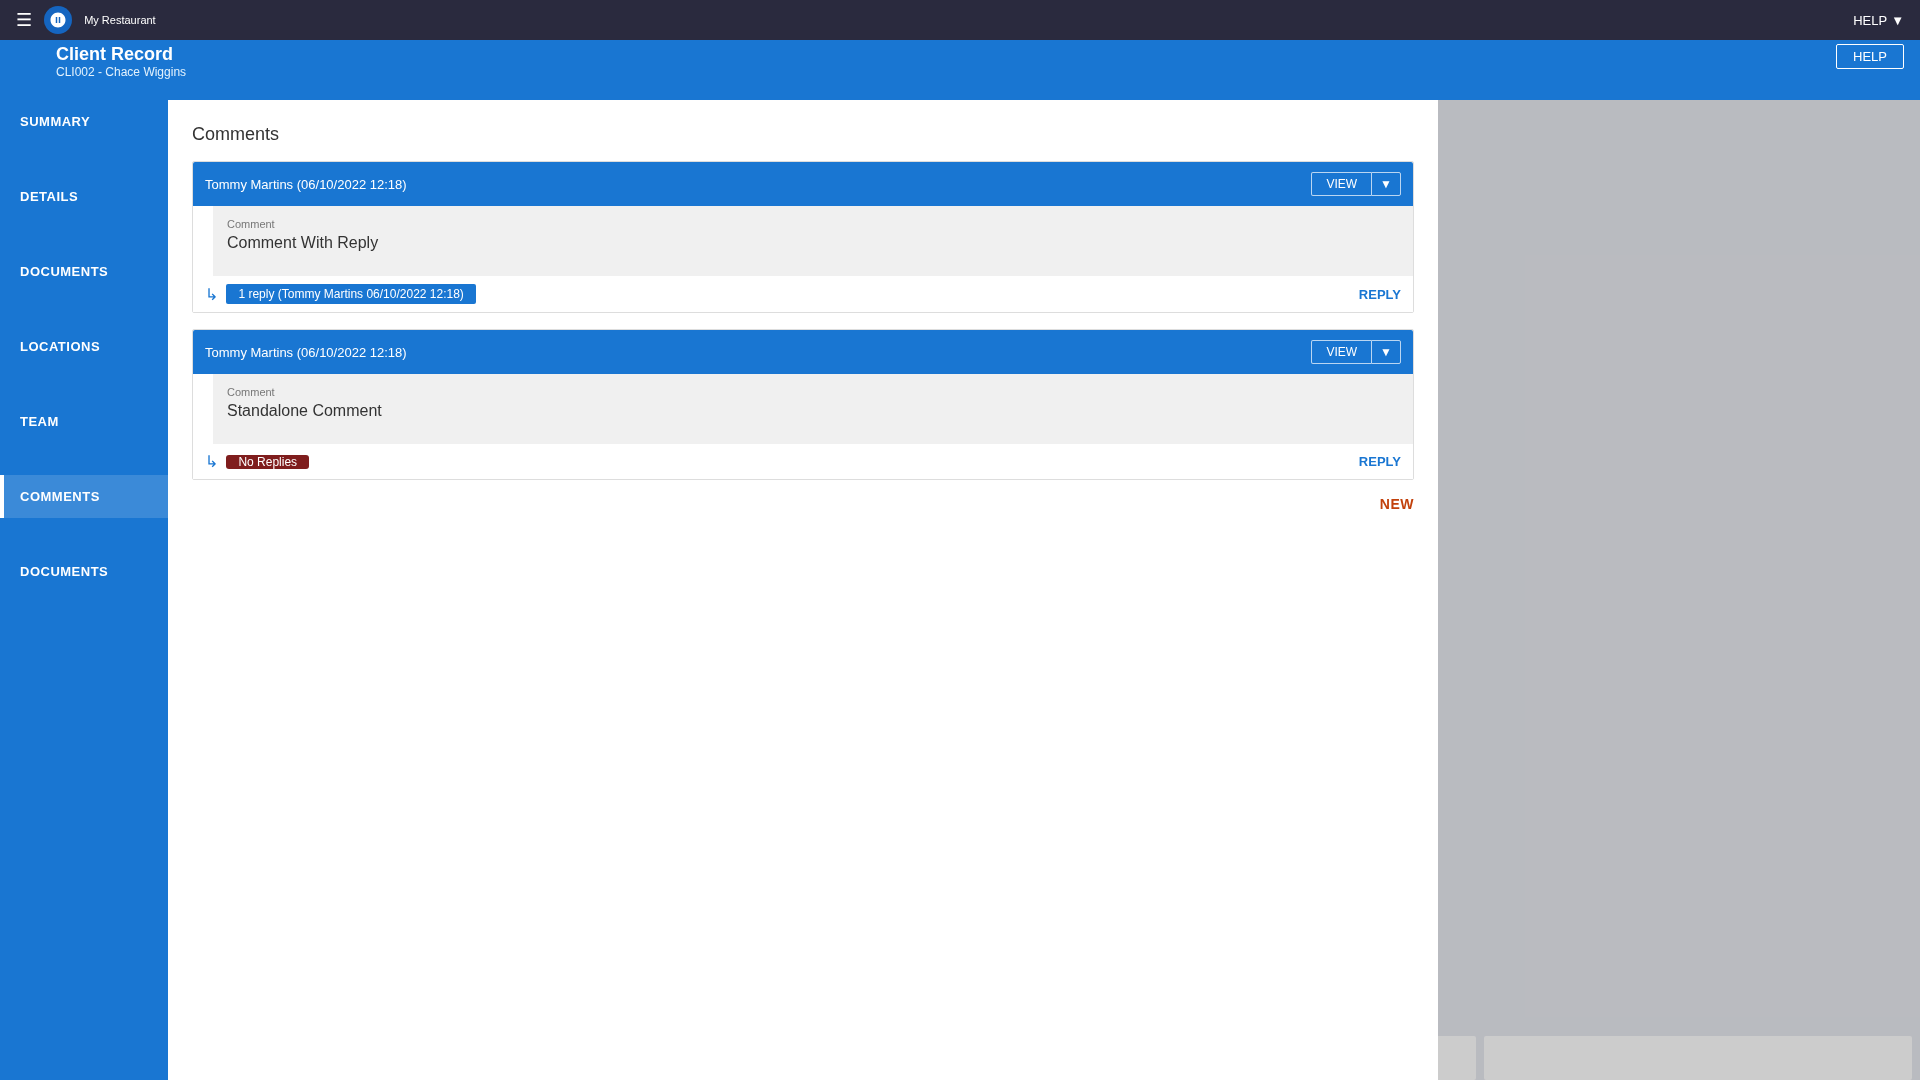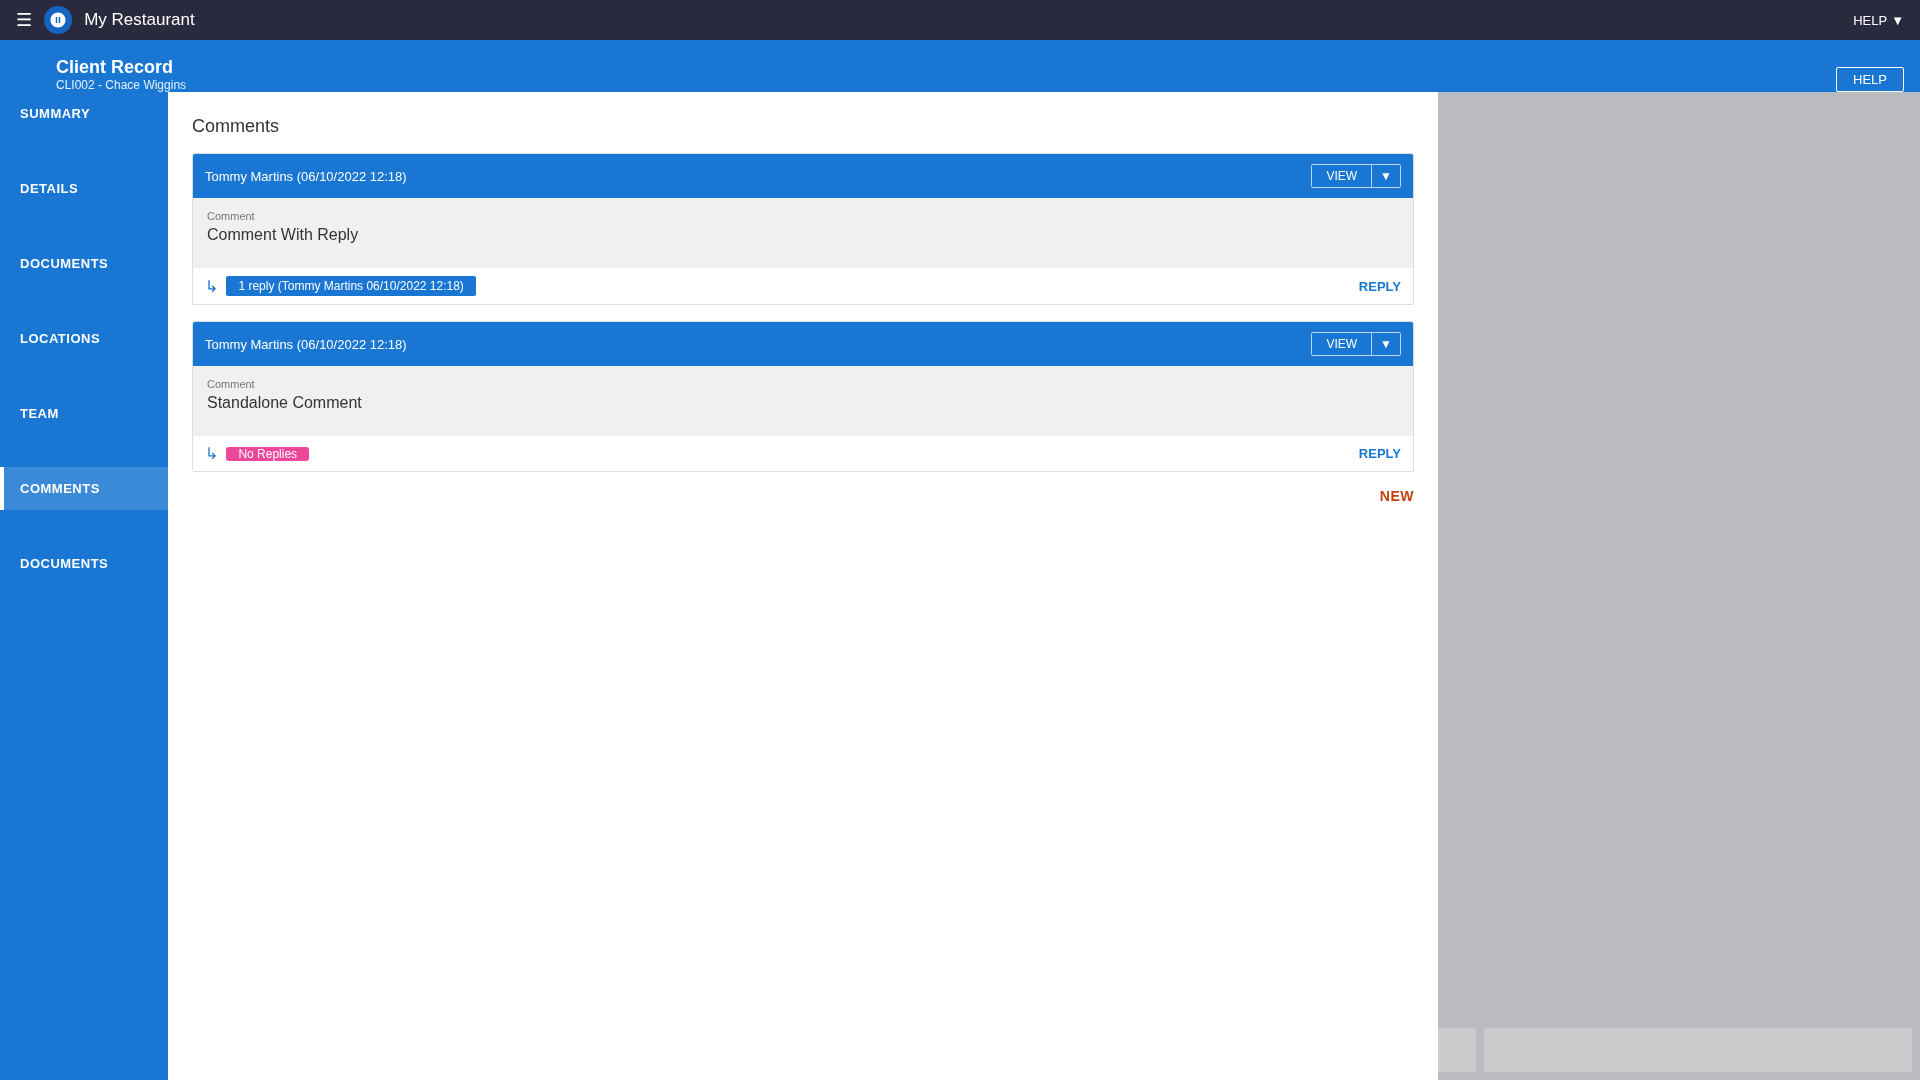--- a/index.html
+++ b/index.html
@@ -11,31 +11,31 @@
       height: 40px;
       display: flex;
       align-items: center;
       padding: 0 16px;
       justify-content: space-between;
     }
     .top-nav-left { display: flex; align-items: center; gap: 12px; }
     .hamburger-icon { color: #fff; font-size: 18px; cursor: pointer; }
     .app-logo { width: 28px; height: 28px; background: #1565c0; border-radius: 50%; display: flex; align-items: center; justify-content: center; }
     .app-logo svg { width: 18px; height: 18px; fill: white; }
-    .app-title { color: #fff; font-size: 17px; font-weight: 500; }
+    .app-title { color: #fff; font-size: 11px; font-weight: 500; }
     .help-btn-top { color: #fff; font-size: 13px; cursor: pointer; display: flex; align-items: center; gap: 4px; }
 
     
     .client-header {
       background: #1976d2;
-      height: 52px;
-      display: flex;
-      align-items: flex-end;
+      height: 60px;
+      display: flex;
+      align-items: flex-start;
       justify-content: space-between;
-      padding: 10px 16px 0 56px;
+      padding: 4px 16px 0 56px;
     }
     .client-header-left {}
     .client-title { color: #fff; font-size: 18px; font-weight: 600; }
     .client-subtitle { color: #e3f2fd; font-size: 12px; }
     .help-btn-header {
       background: transparent;
       border: 1px solid #fff;
       color: #fff;
       padding: 4px 16px;
       font-size: 13px;
@@ -166,20 +166,21 @@
       color: #fff;
       padding: 4px 8px;
       font-size: 12px;
       cursor: pointer;
       border-radius: 0 2px 2px 0;
     }
     .comment-body {
       background: #f0f0f0;
       padding: 12px 14px;
       min-height: 70px;
+      margin-left: 20px;
     }
     .comment-label {
       font-size: 11px;
       color: #777;
       margin-bottom: 4px;
     }
     .comment-text {
       font-size: 16px;
       color: #333;
     }
@@ -194,21 +195,21 @@
     .reply-arrow { color: #1976d2; font-size: 16px; }
     .reply-badge {
       background: #1976d2;
       color: #fff;
       border-radius: 2px;
       padding: 3px 12px;
       font-size: 12px;
       cursor: pointer;
     }
     .no-replies-badge {
-      background: #ec4899;
+      background: #7f1d1d;
       color: #fff;
       border-radius: 3px;
       padding: 0 12px;
       font-size: 12px;
       cursor: pointer;
     }
     .reply-btn {
       color: #1976d2;
       font-size: 13px;
       font-weight: 600;

